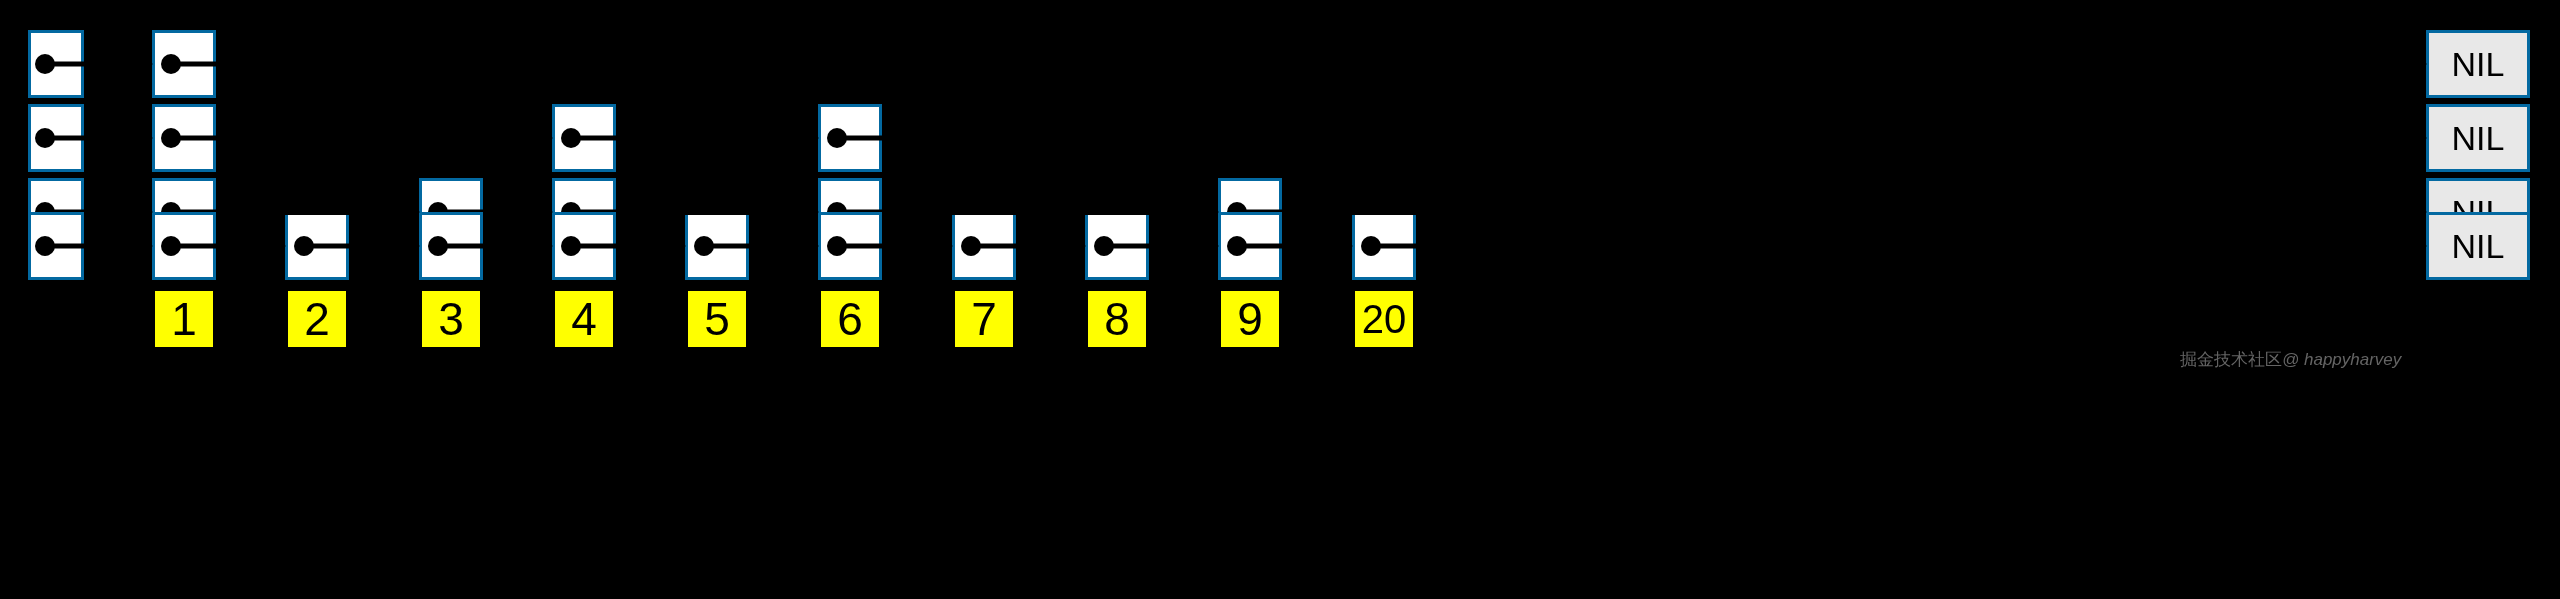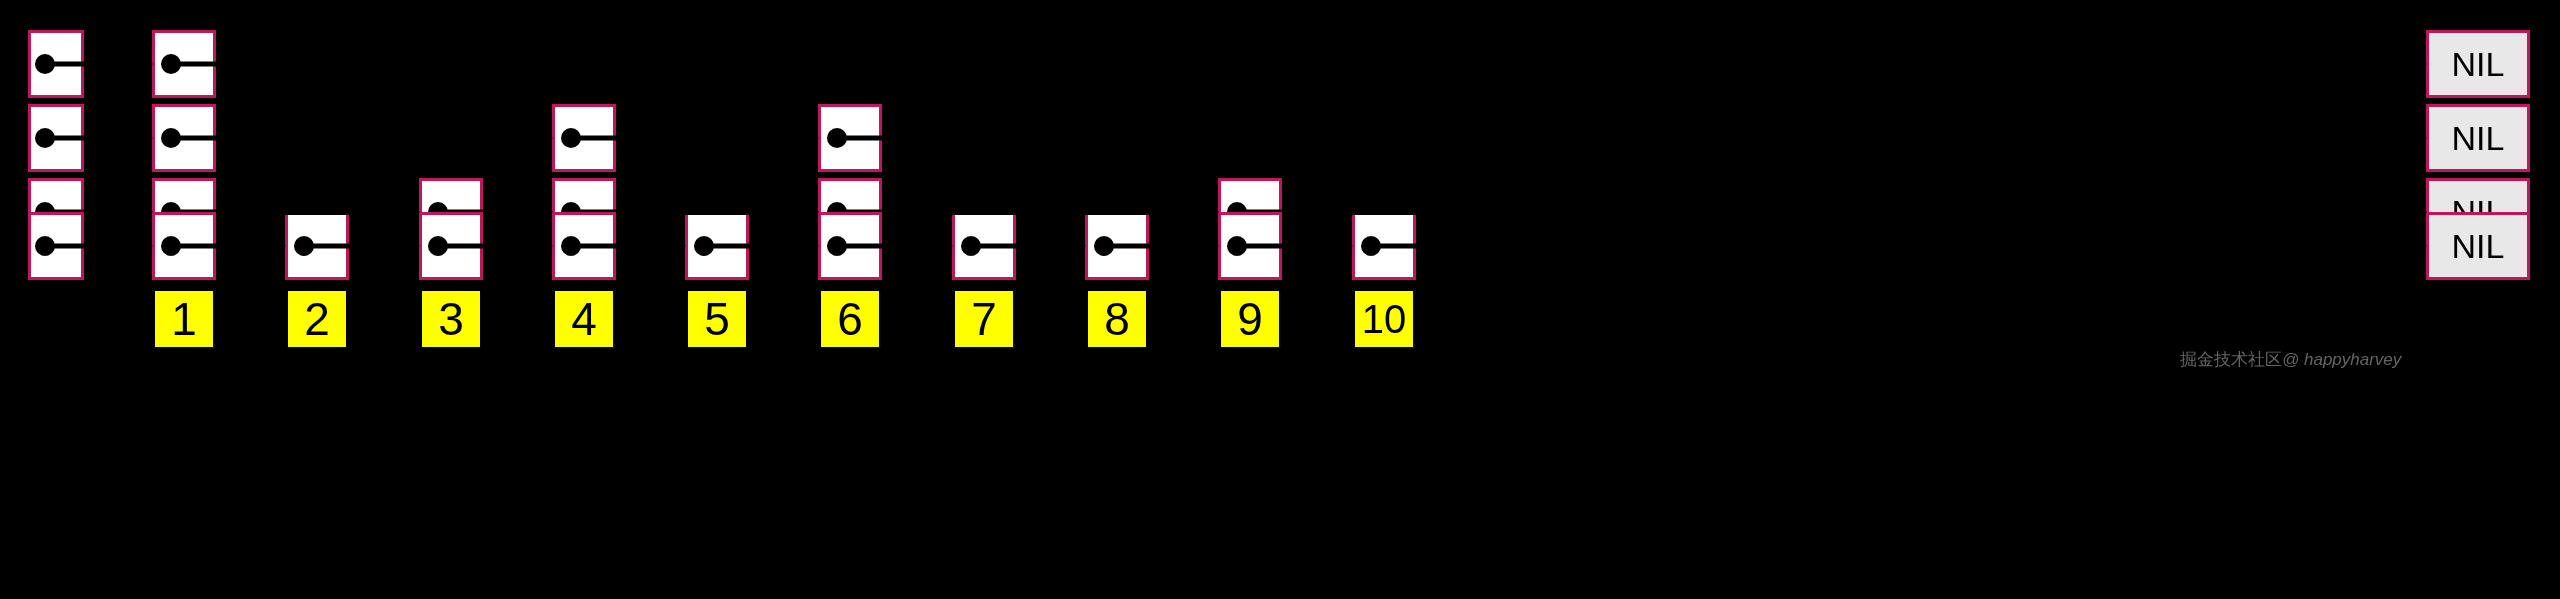--- a/index.html
+++ b/index.html
@@ -20,21 +20,21 @@
   }
   .node-col {
     position: absolute;
     display: flex;
     flex-direction: column;
   }
   .cell {
     position: relative;
     box-sizing: border-box;
     background: #ffffff;
-    border: 3px solid #be185d;
+    border: 3px solid #0369a1;
     width: 100%;
   }
   .cell.nil-cell {
     background: #e8e8e8;
     display: flex;
     align-items: center;
     justify-content: center;
   }
   .cell.nil-cell .nil-text {
     font-family: "Liberation Sans", sans-serif;
@@ -301,16 +301,16 @@
     <div class="key-box" style="left: 952px; top: 288px; width: 64px; height: 62px;">
       <span>7</span>
     </div>
     <div class="key-box" style="left: 1085px; top: 288px; width: 64px; height: 62px;">
       <span>8</span>
     </div>
     <div class="key-box" style="left: 1218px; top: 288px; width: 64px; height: 62px;">
       <span>9</span>
     </div>
     <div class="key-box" style="left: 1352px; top: 288px; width: 64px; height: 62px;">
-      <span style="font-size: 40px;">10</span>
+      <span style="font-size: 40px;">20</span>
     </div>
     <div class="watermark" style="left: 2180px; top: 348px;"><span class="wm-cn">掘金技术社区</span><span class="wm-handle">@ happyharvey</span></div>
   </div>
 
 </body></html>

